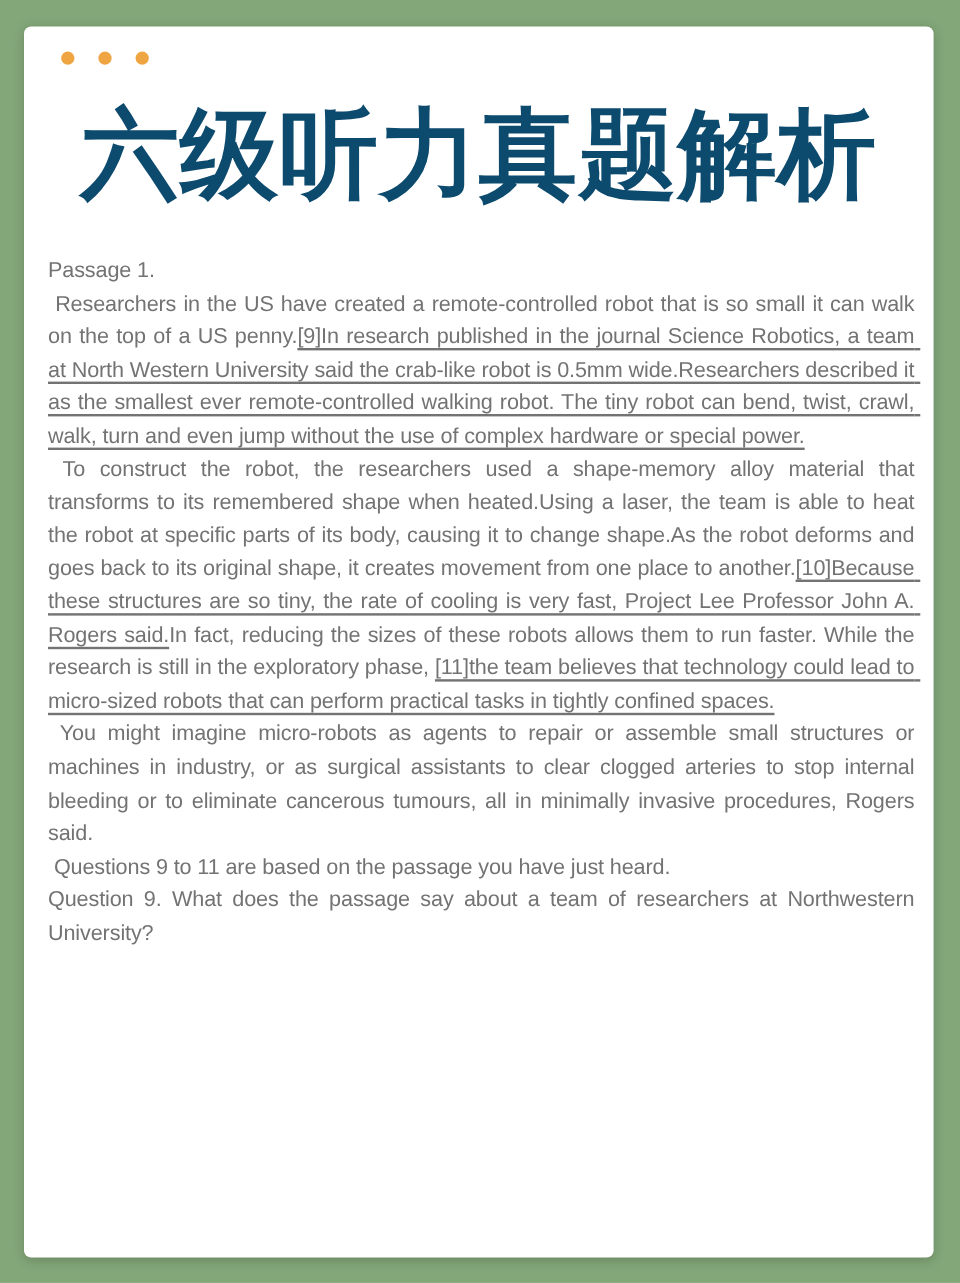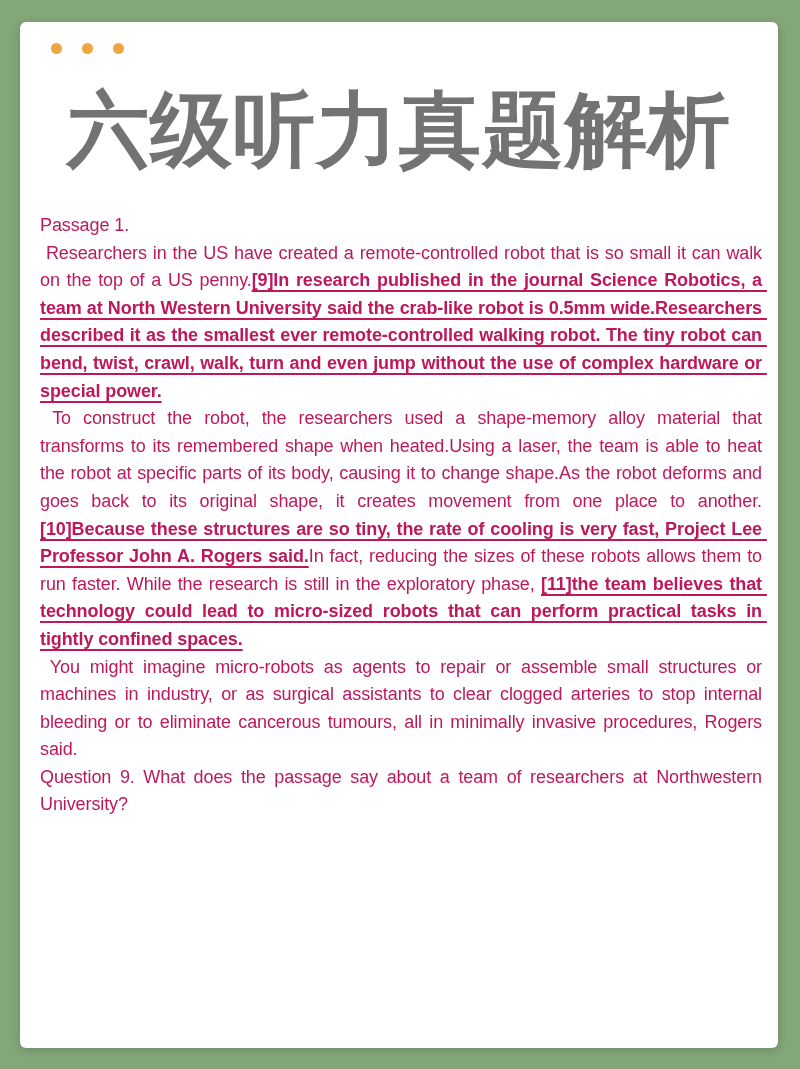--- a/index.html
+++ b/index.html
@@ -37,57 +37,57 @@
   }
   .title {
     position: absolute;
     left: 0; right: 0; top: 62px;
     margin: 0;
     text-align: center;
     font-size: 82px;
     line-height: 1.12;
     font-weight: 900;
     letter-spacing: 1px;
-    color: #737373;
+    color: #0c4a6e;
     font-family: "Liberation Sans", "DejaVu Sans", sans-serif;
     white-space: nowrap;
   }
   .body-text {
     position: absolute;
     left: 20px; top: 190px;
     width: 722px;
     font-size: 18px;
     line-height: 27.6px;
     letter-spacing: -0.1px;
-    color: #be185d;
+    color: #737373;
     text-align: justify;
   }
   .body-text p {
     margin: 0;
     white-space: pre-wrap;
   }
   .seg-u {
     text-decoration: underline;
     text-decoration-thickness: 1.5px;
     text-underline-offset: 4px;
-    font-weight: bold;
   }
 </style>
 </head>
 <body>
 
 <div class="page">
   <div class="card">
     <div class="dots">
         <span class="dot"></span>
         <span class="dot"></span>
         <span class="dot"></span>
       </div>
     <h1 class="title">六级听力真题解析</h1>
     <div class="body-text">
         <p><span class="seg">Passage 1.</span></p>
         <p><span class="seg"> Researchers in the US have created a remote-controlled robot that is so small it can walk on the top of a US penny.</span><span class="seg-u">[9]In research published in the journal Science Robotics, a team at North Western University said the crab-like robot is 0.5mm wide.Researchers described it as the smallest ever remote-controlled walking robot. The tiny robot can bend, twist, crawl, walk, turn and even jump without the use of complex hardware or special power.</span></p>
         <p><span class="seg"> To construct the robot, the researchers used a shape-memory alloy material that transforms to its remembered shape when heated.Using a laser, the team is able to heat the robot at specific parts of its body, causing it to change shape.As the robot deforms and goes back to its original shape, it creates movement from one place to another.</span><span class="seg-u">[10]Because these structures are so tiny, the rate of cooling is very fast, Project Lee Professor John A. Rogers said.</span><span class="seg">In fact, reducing the sizes of these robots allows them to run faster. While the research is still in the exploratory phase, </span><span class="seg-u">[11]the team believes that technology could lead to micro-sized robots that can perform practical tasks in tightly confined spaces.</span></p>
         <p><span class="seg"> You might imagine micro-robots as agents to repair or assemble small structures or machines in industry, or as surgical assistants to clear clogged arteries to stop internal bleeding or to eliminate cancerous tumours, all in minimally invasive procedures, Rogers said.</span></p>
+        <p><span class="seg"> Questions 9 to 11 are based on the passage you have just heard.</span></p>
         <p><span class="seg">Question 9. What does the passage say about a team of researchers at Northwestern University?</span></p>
       </div>
   </div>
 </div>
 
 </body></html>

